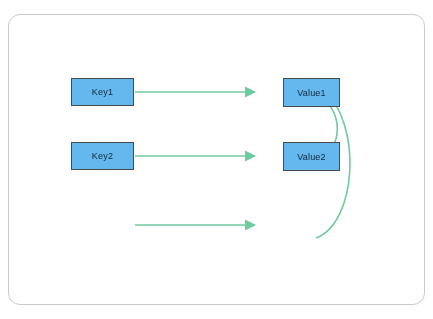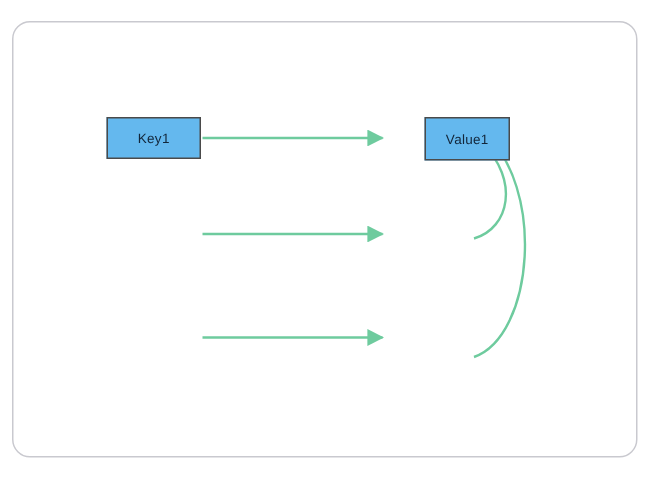--- a/index.html
+++ b/index.html
@@ -87,18 +87,24 @@
       <line x1="135" y1="225" x2="255" y2="225" marker-end="url(#arrow)"></line>
 
       <path d="M 316 159 C 340 152 346 120 322 96" marker-end="url(#arrow)"></path>
       <path d="M 316 238 C 356 224 364 124 322 88" marker-end="url(#arrow)"></path>
     </g>
   </svg>
 
   <div class="node node-key row1">
     <span>Key1</span>
   </div>
+  <div class="node node-key row2">
+    <span>Key2</span>
+  </div>
 
   <div class="node node-value row1">
     <span>Value1</span>
+  </div>
+  <div class="node node-value row2">
+    <span>Value2</span>
   </div>
 
 </div>
 
 </body></html>

